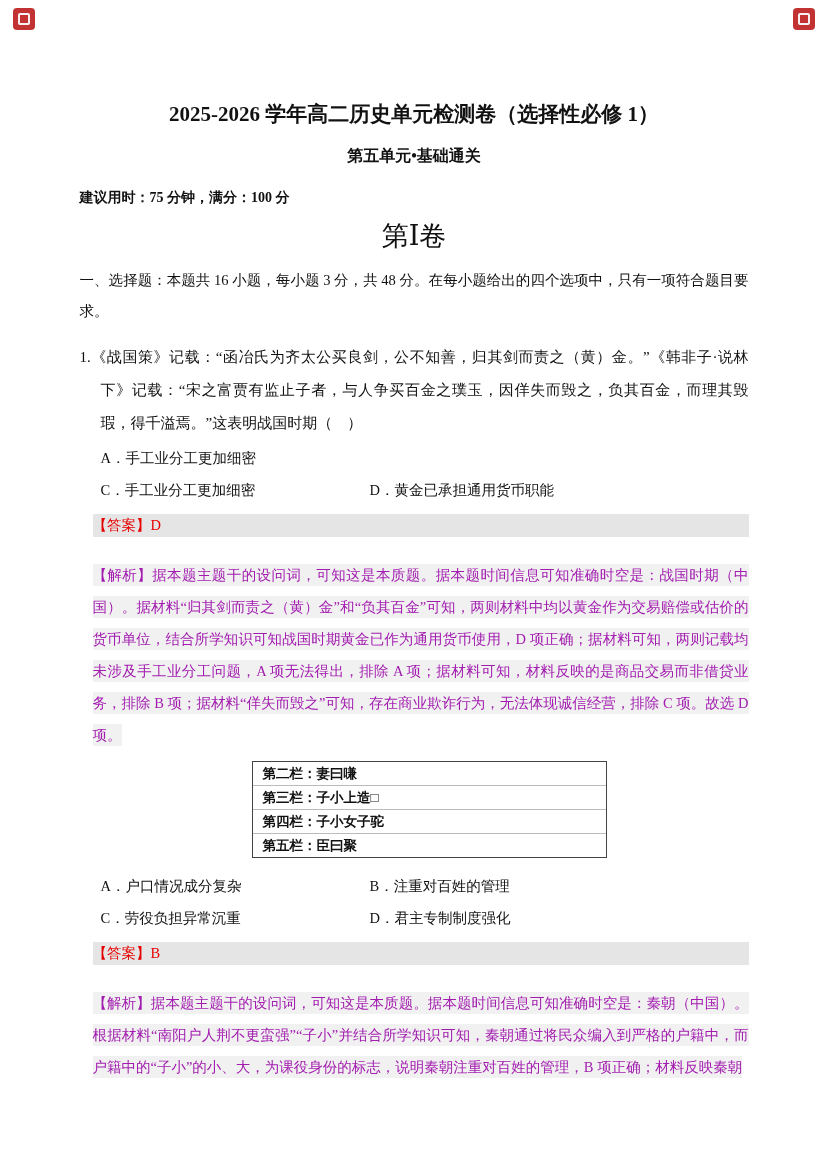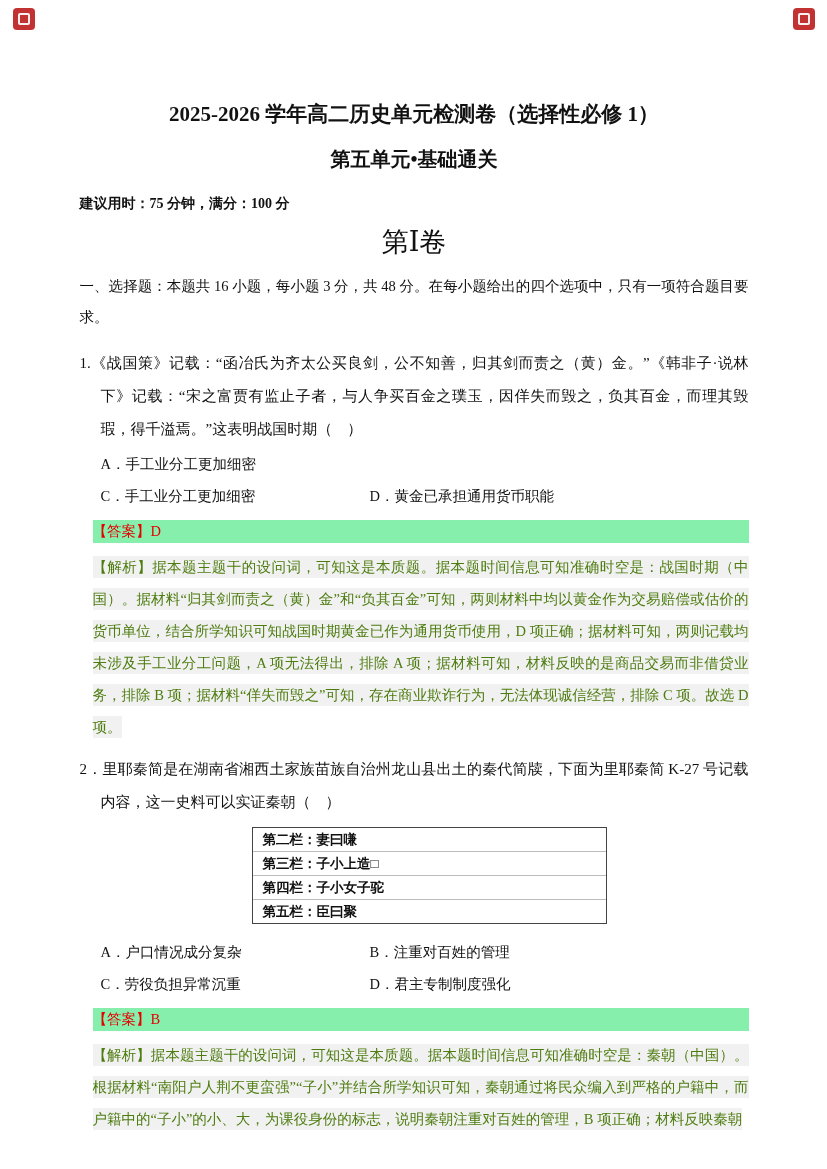--- a/index.html
+++ b/index.html
@@ -38,21 +38,21 @@
   .content { padding: 100px 74px 0 75px; }
 
   .title {
     font-size: 21px;
     font-weight: bold;
     text-align: center;
     margin: 0 0 18px 0;
     line-height: 28px;
   }
   .subtitle {
-    font-size: 20px;
+    font-size: 16px;
     font-weight: bold;
     text-align: center;
     margin: 0 0 22px 0;
   }
   .time-note {
     font-size: 14px;
     font-weight: bold;
     text-align: left;
     margin: 0 0 10px 0;
   }
@@ -85,32 +85,32 @@
 
   .options {
     margin: 2px 0 8px 21px;
     font-size: 14.5px;
   }
   .opt-row { display: flex; line-height: 32px; }
   .opt-row .opt:first-child { width: 269px; }
 
   .answer-block { margin: 8px 0 10px 13px; }
   .answer-line {
-    background: #86efac;
+    background: #e5e5e5;
     color: #e60000;
     font-size: 14.5px;
     line-height: 23px;
     padding-left: 0;
-    margin-bottom: 8px;
+    margin-bottom: 22px;
   }
   .analysis {
     margin: 0;
     font-size: 14.5px;
     line-height: 32px;
-    color: #4d7c0f;
+    color: #a21caf;
     text-align: justify;
   }
   .analysis .hl {
     background: #f1f1f1;
     padding: 3px 0;
     -webkit-box-decoration-break: clone;
     box-decoration-break: clone;
   }
 
   .slip-table {
@@ -155,21 +155,20 @@
           <span class="opt">D．黄金已承担通用货币职能</span>
         </div>
       </div>
       <div class="answer-block">
         <div class="answer-line"><span>【答案】D</span></div>
         <p class="analysis"><span class="hl">【解析】据本题主题干的设问词，可知这是本质题。据本题时间信息可知准确时空是：战国时期（中国）。据材料“归其剑而责之（黄）金”和“负其百金”可知，两则材料中均以黄金作为交易赔偿或估价的货币单位，结合所学知识可知战国时期黄金已作为通用货币使用，D 项正确；据材料可知，两则记载均未涉及手工业分工问题，A 项无法得出，排除 A 项；据材料可知，材料反映的是商品交易而非借贷业务，排除 B 项；据材料“佯失而毁之”可知，存在商业欺诈行为，无法体现诚信经营，排除 C 项。故选 D 项。</span></p>
       </div>
     </div>
 
     <div class="question">
-      <p class="stem q2">2．里耶秦简是在湖南省湘西土家族苗族自治州龙山县出土的秦代简牍，下面为里耶秦简 K-27 号记载内容，这一史料可以实证秦朝（　）</p>
 
       <div class="slip-table">
         <div class="slip-row">第二栏：妻曰嗛</div>
         <div class="slip-row">第三栏：子小上造□</div>
         <div class="slip-row">第四栏：子小女子驼</div>
         <div class="slip-row">第五栏：臣曰聚</div>
       </div>
 
       <div class="options">
         <div class="opt-row">

